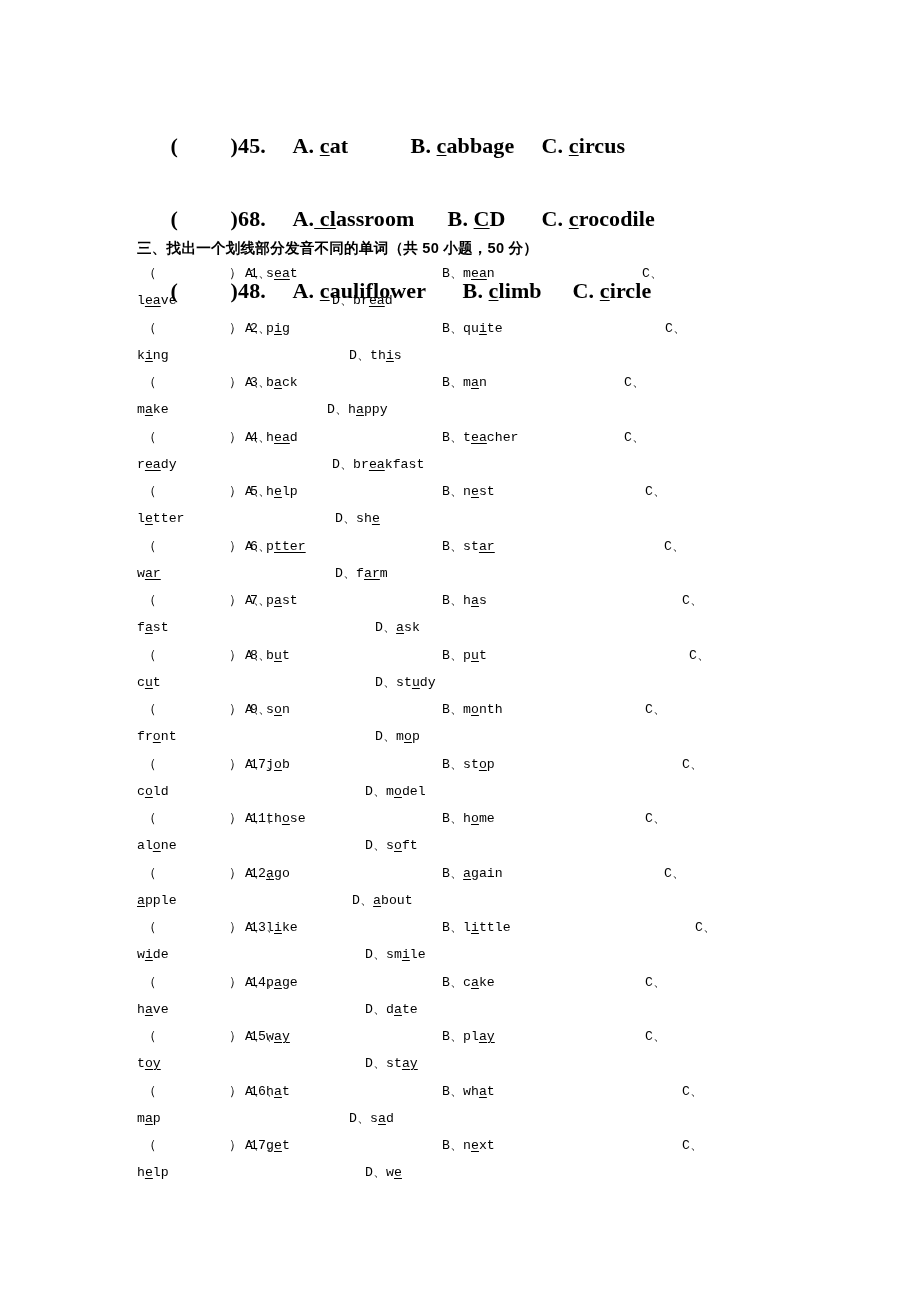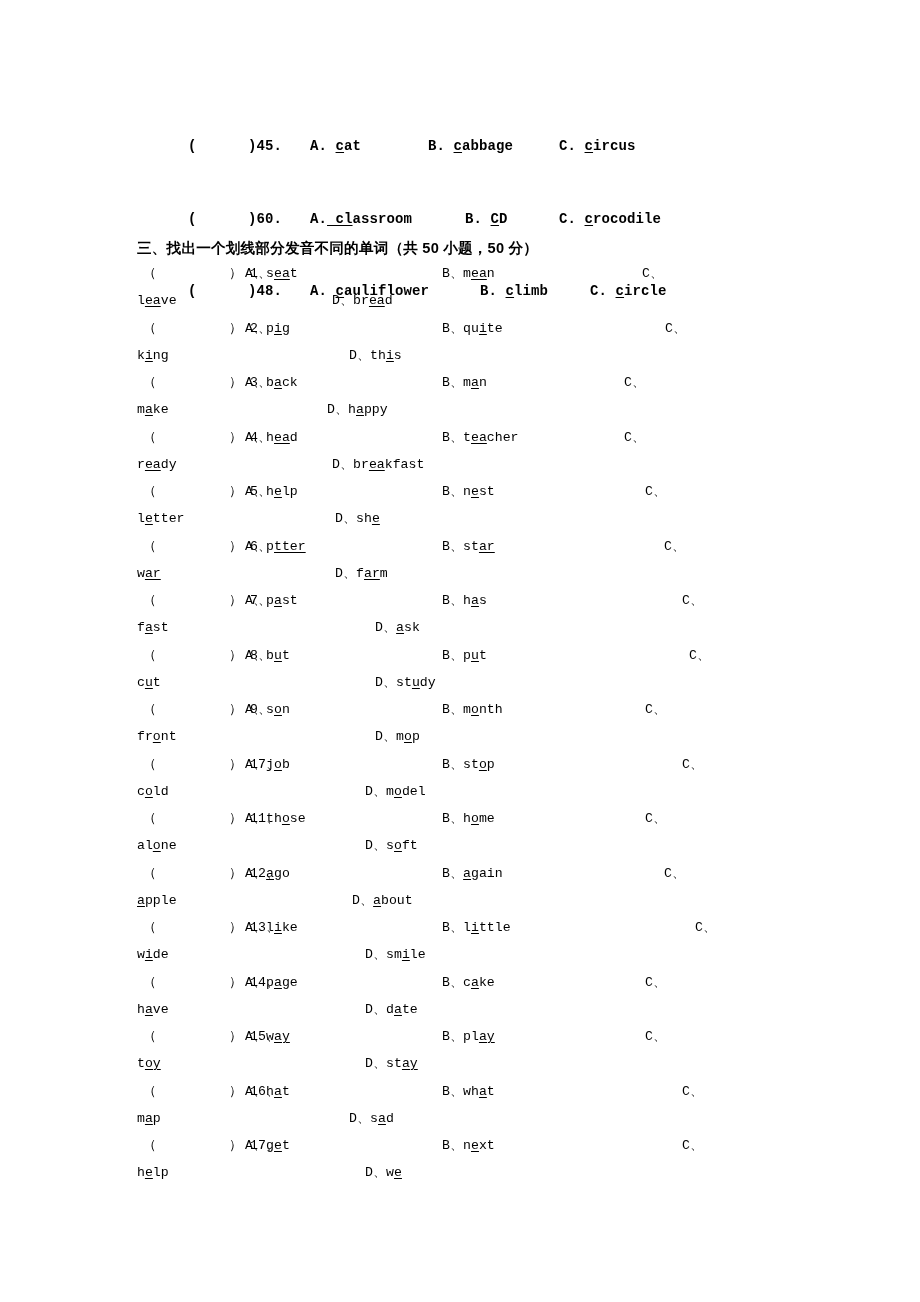--- a/index.html
+++ b/index.html
@@ -24,23 +24,23 @@
   }
 
   
   .top-block {
     position: absolute;
     left: 137px;
     top: 110px;
     width: 640px;
   }
   .top-row {
-    font-family: Liberation Mono, monospace;
+    font-family: Liberation Serif, serif;
     font-weight: bold;
-    font-size: 14px;
+    font-size: 22px;
     line-height: 24.2px;
     white-space: pre;
     letter-spacing: 0.1px;
   }
   .top-row .paren-open { display: inline-block; width: 60px; }
   .top-row .qnum { display: inline-block; width: 62px; }
   .top-row .opt { display: inline-block; }
 
   
   .r45 .optA { width: 118px; }
@@ -107,21 +107,21 @@
 </head>
 <body>
 
 <div class="page">
 
   <div class="top-block">
     <div class="top-row r45">
       <span class="paren-open">(</span><span class="qnum">)45.</span><span class="opt optA">A. <u class="mark">c</u>at</span><span class="opt optB">B. <u class="mark">c</u>abbage</span><span class="opt optC">C. <u class="mark">c</u>ircus</span>
     </div>
     <div class="top-row r47">
-      <span class="paren-open">(</span><span class="qnum">)60.</span><span class="opt optA">A.<u class="mark">&nbsp;cl</u>assroom</span><span class="opt optB">B. <u class="mark">C</u>D</span><span class="opt optC">C. <u class="mark">c</u>rocodile</span>
+      <span class="paren-open">(</span><span class="qnum">)68.</span><span class="opt optA">A.<u class="mark">&nbsp;cl</u>assroom</span><span class="opt optB">B. <u class="mark">C</u>D</span><span class="opt optC">C. <u class="mark">c</u>rocodile</span>
     </div>
     <div class="top-row r48">
       <span class="paren-open">(</span><span class="qnum">)48.</span><span class="opt optA">A. <u class="mark">c</u>auliflower</span><span class="opt optB">B. <u class="mark">c</u>limb</span><span class="opt optC">C. <u class="mark">c</u>ircle</span>
     </div>
   </div>
 
   <div class="section-heading">三、找出一个划线部分发音不同的单词（共 50 小题，50 分）</div>
 
   <div class="qlist" id="qlist">
       <div class="qitem">

